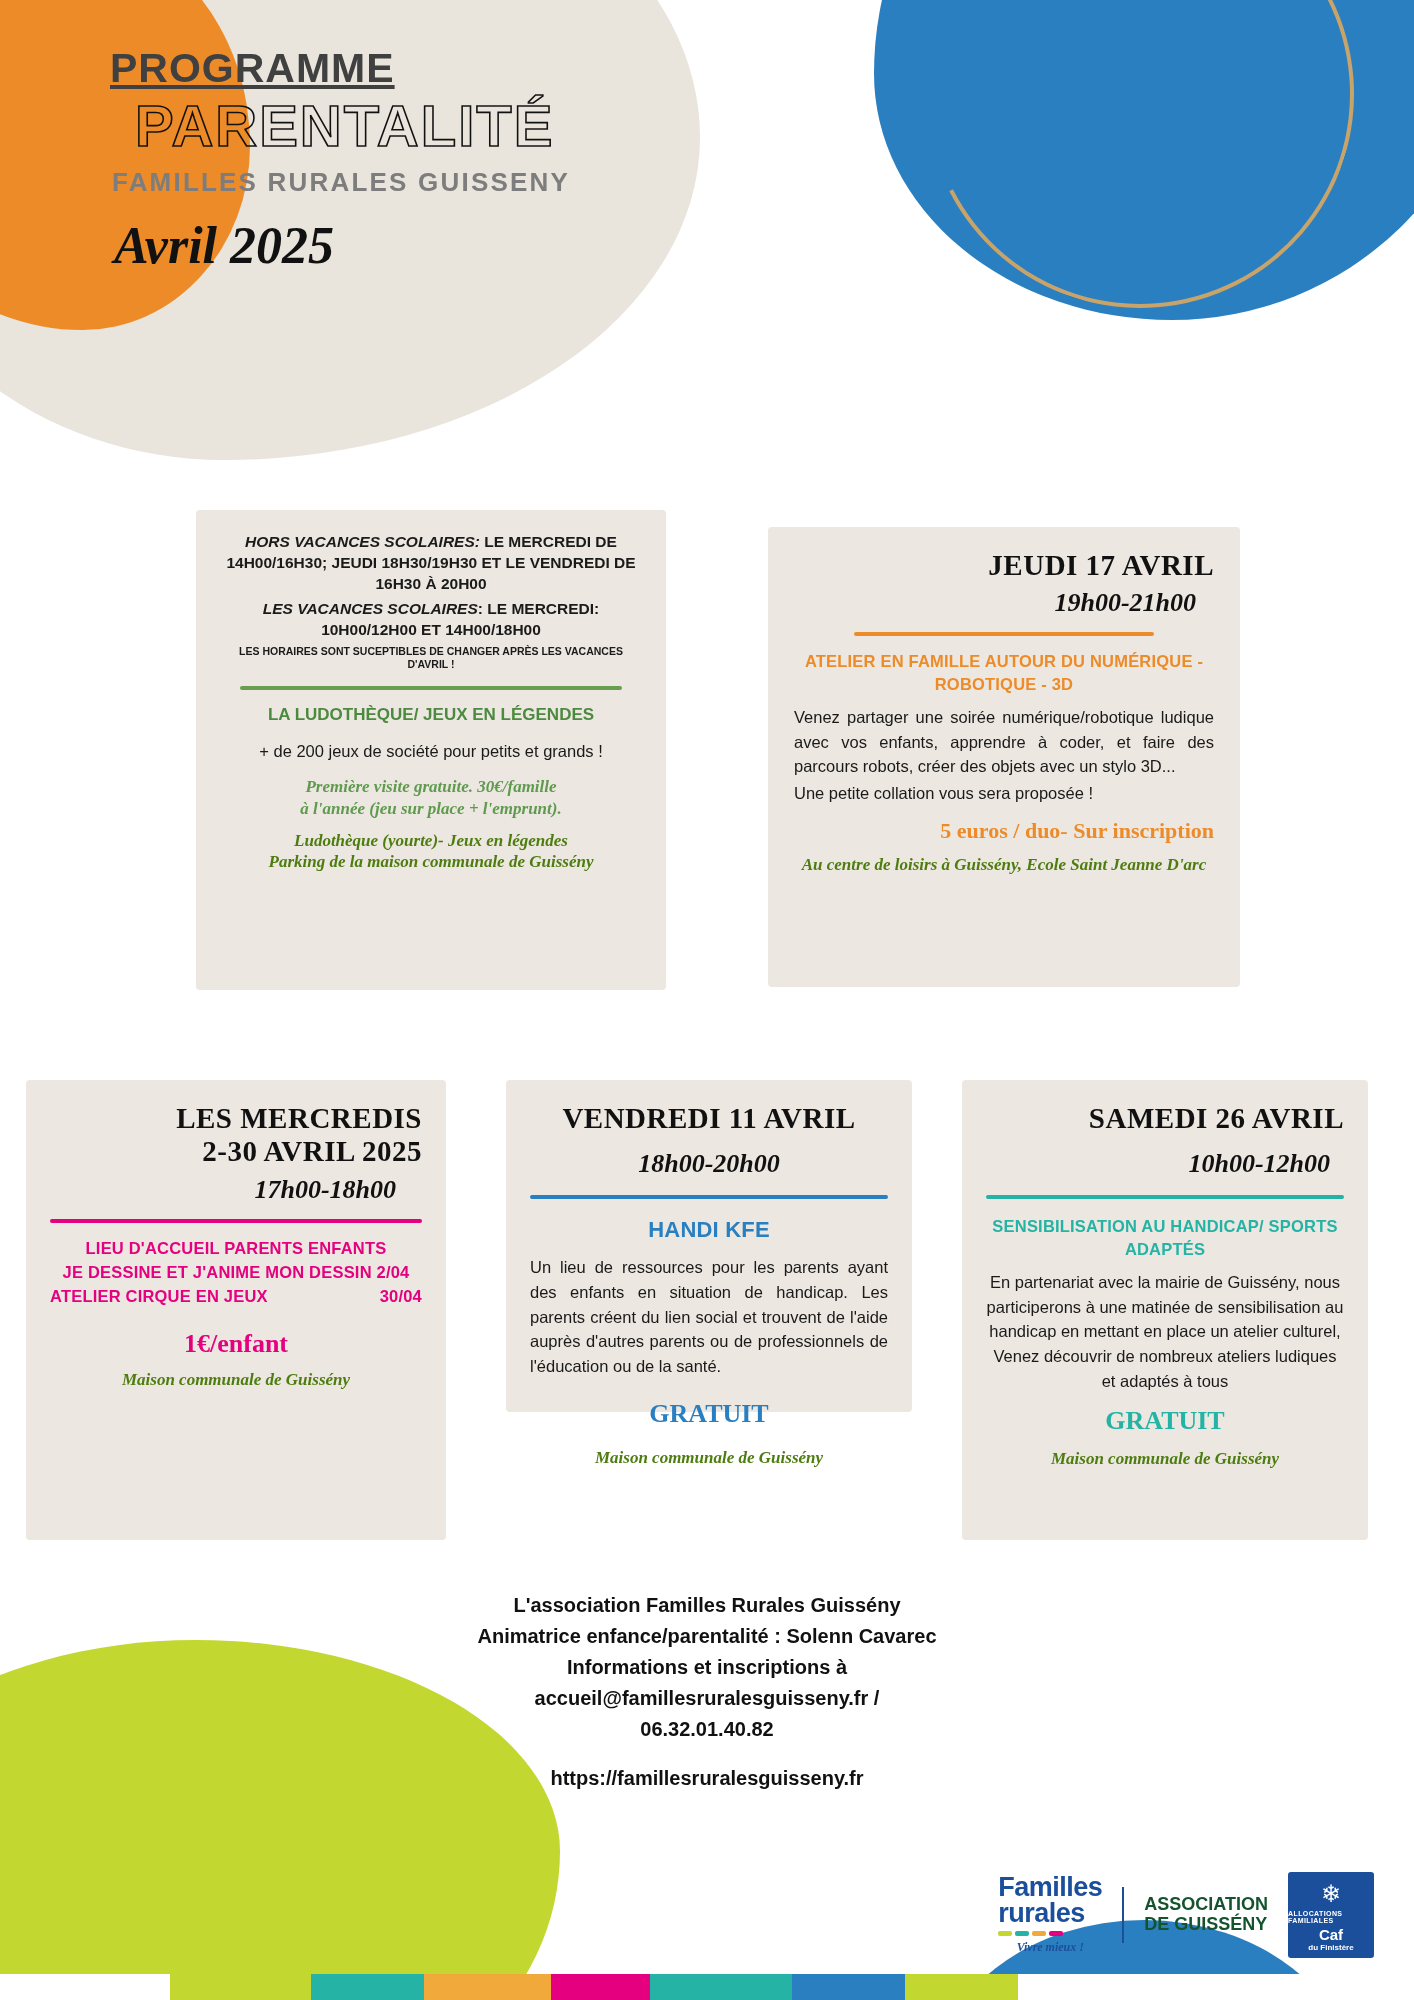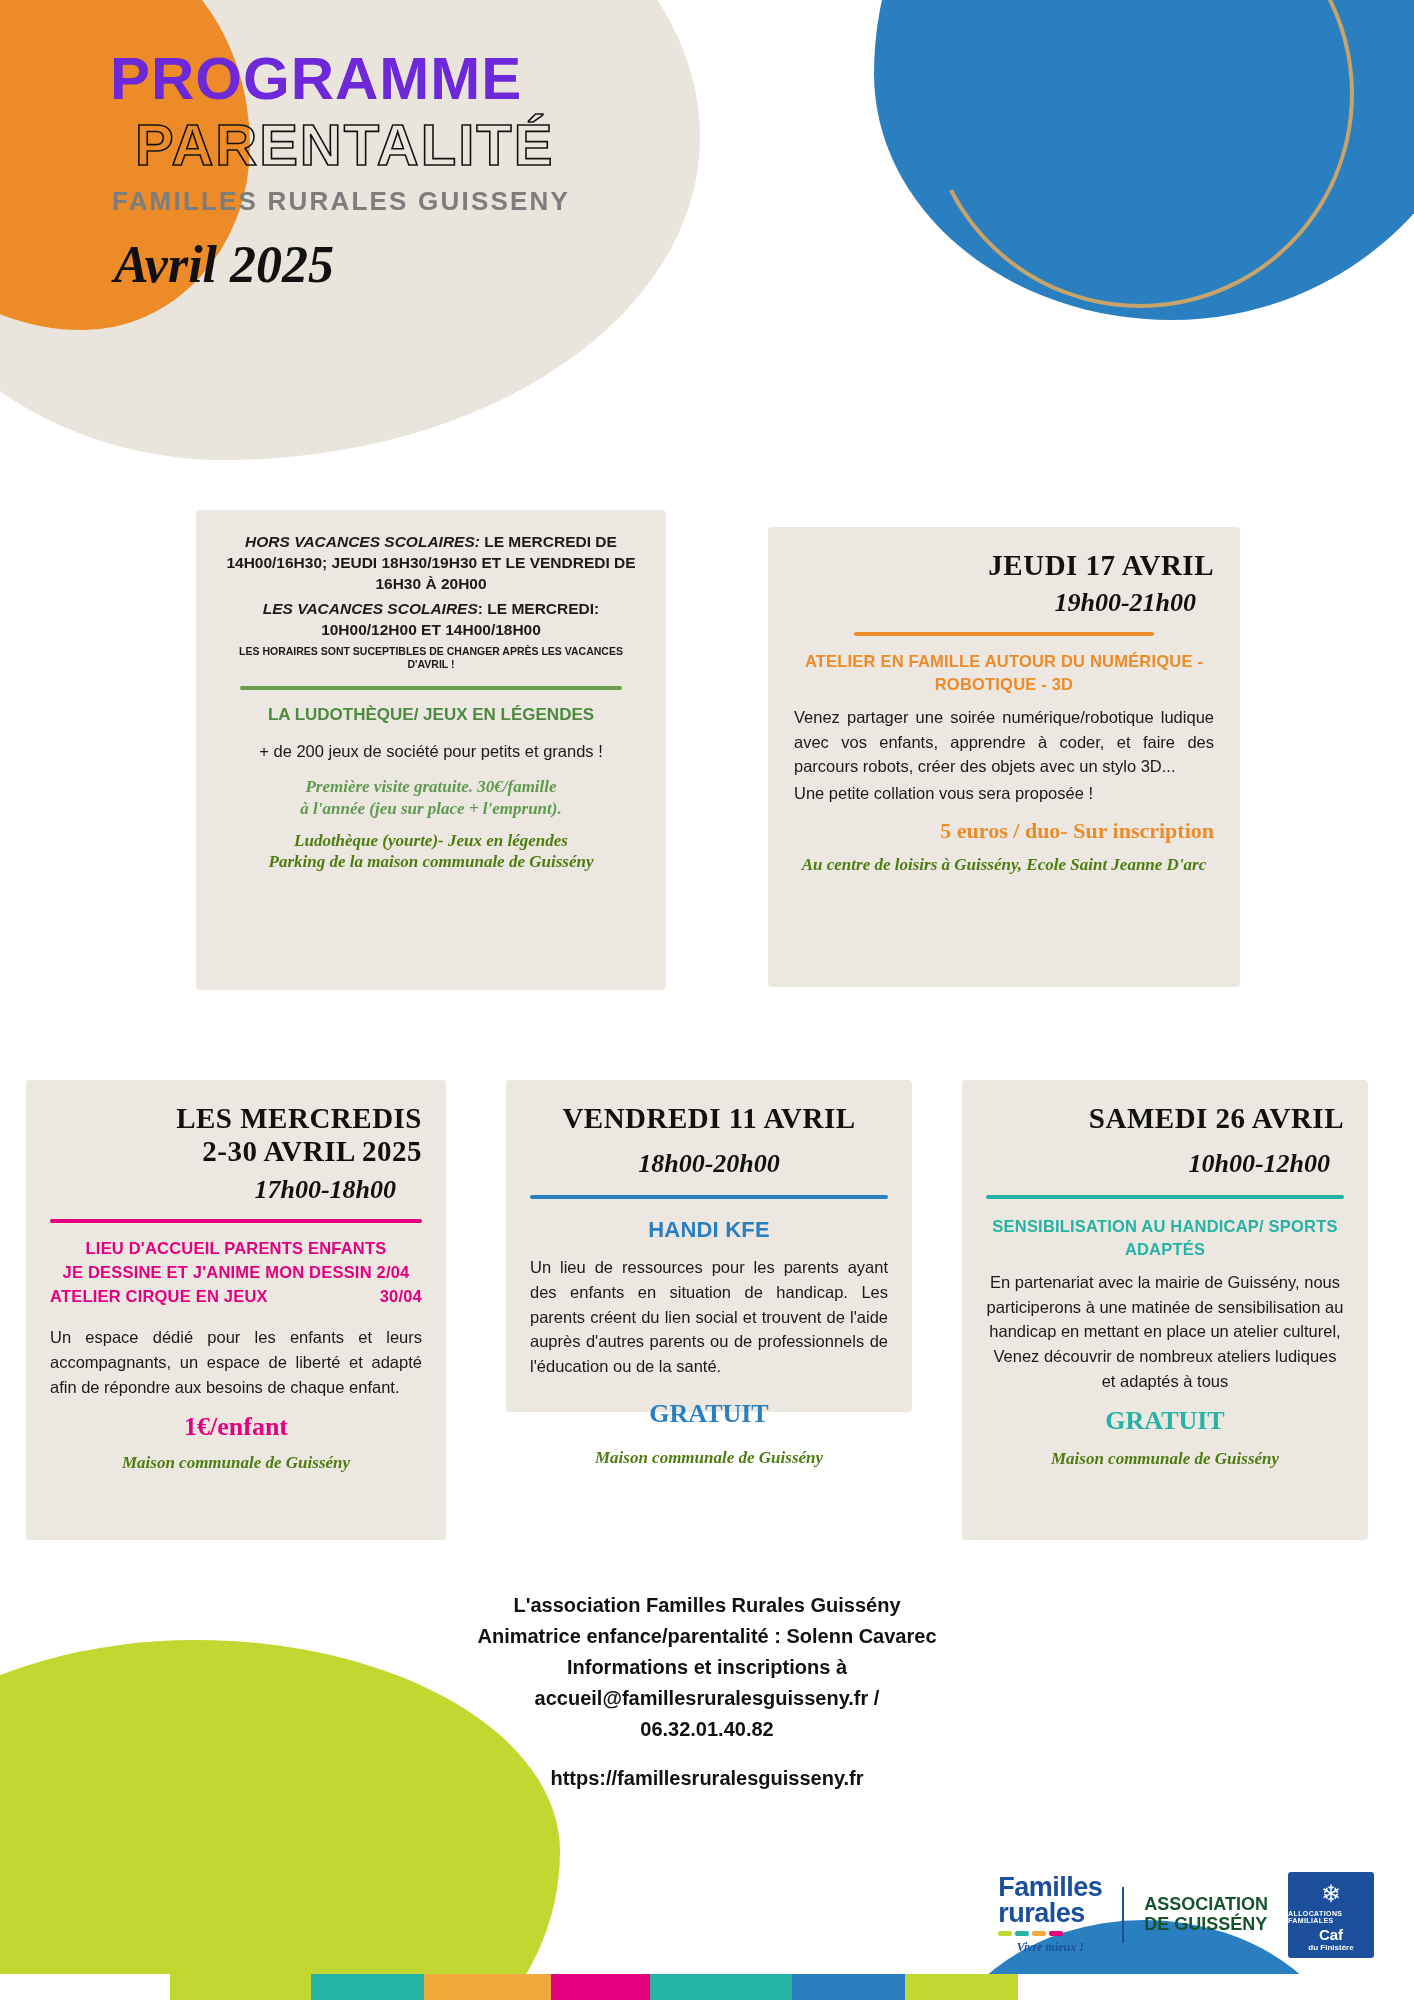--- a/index.html
+++ b/index.html
@@ -72,26 +72,27 @@
   }
   .stripes > div { height: 100%; }
 
   
   .header {
     position: absolute;
     left: 110px; top: 48px;
     z-index: 5;
   }
   .title-main {
-    font-size: 60px;
+    font-size: 41px;
     font-weight: 800;
     letter-spacing: 1px;
-    color: #6d28d9;
+    color: #404040;
     line-height: 1.02;
     margin: 0;
+    text-decoration: underline;
   }
   .title-outline {
     font-size: 58px;
     font-weight: 800;
     letter-spacing: 2px;
     margin: 6px 0 0 25px;
     color: transparent;
     -webkit-text-stroke: 1.6px #111111;
     line-height: 1.05;
   }
@@ -360,21 +361,20 @@
   <div class="card-date" style="white-space:pre-line;">LES MERCREDIS
 2-30 AVRIL 2025</div>
   <div class="card-time" style="margin-right:26px;">17h00-18h00</div>
   <div class="rule" style="background:#e4007f; margin:14px 0 14px 0;"></div>
   <div class="card-heading" style="color:#e4007f; margin-bottom:2px;">LIEU D'ACCUEIL PARENTS ENFANTS</div>
   <div class="card-heading" style="color:#e4007f; margin-bottom:2px;">JE DESSINE ET J'ANIME MON DESSIN 2/04</div>
   <div style="display:flex;justify-content:space-between;align-items:baseline;">
     <span class="card-heading" style="color:#e4007f;">ATELIER CIRQUE EN JEUX</span>
     <span class="card-heading" style="color:#e4007f;">30/04</span>
   </div>
-  <div class="card-body" style="margin-top:8px;">Un espace dédié pour les enfants et leurs accompagnants, un espace de liberté et adapté afin de répondre aux besoins de chaque enfant.</div>
   <div class="price big" style="color:#e4007f;">1€/enfant</div>
   <div class="venue">Maison communale de Guissény</div>
 </div>
 
 <div class="card square" style="left:506px; top:1080px; width:406px; height:332px; padding:22px 24px;">
   <div class="card-date center">VENDREDI 11 AVRIL</div>
   <div class="card-time center" style="margin-top:14px;">18h00-20h00</div>
   <div class="rule" style="background:#2a7fc1; margin:16px 0 16px 0;"></div>
   <div class="card-heading" style="color:#2a7fc1; font-size:22px;">HANDI KFE</div>
   <div class="card-body" style="margin-top:8px;">Un lieu de ressources pour les parents ayant des enfants en situation de handicap. Les parents créent du lien social et trouvent de l'aide auprès d'autres parents ou de professionnels de l'éducation ou de la santé.</div>

